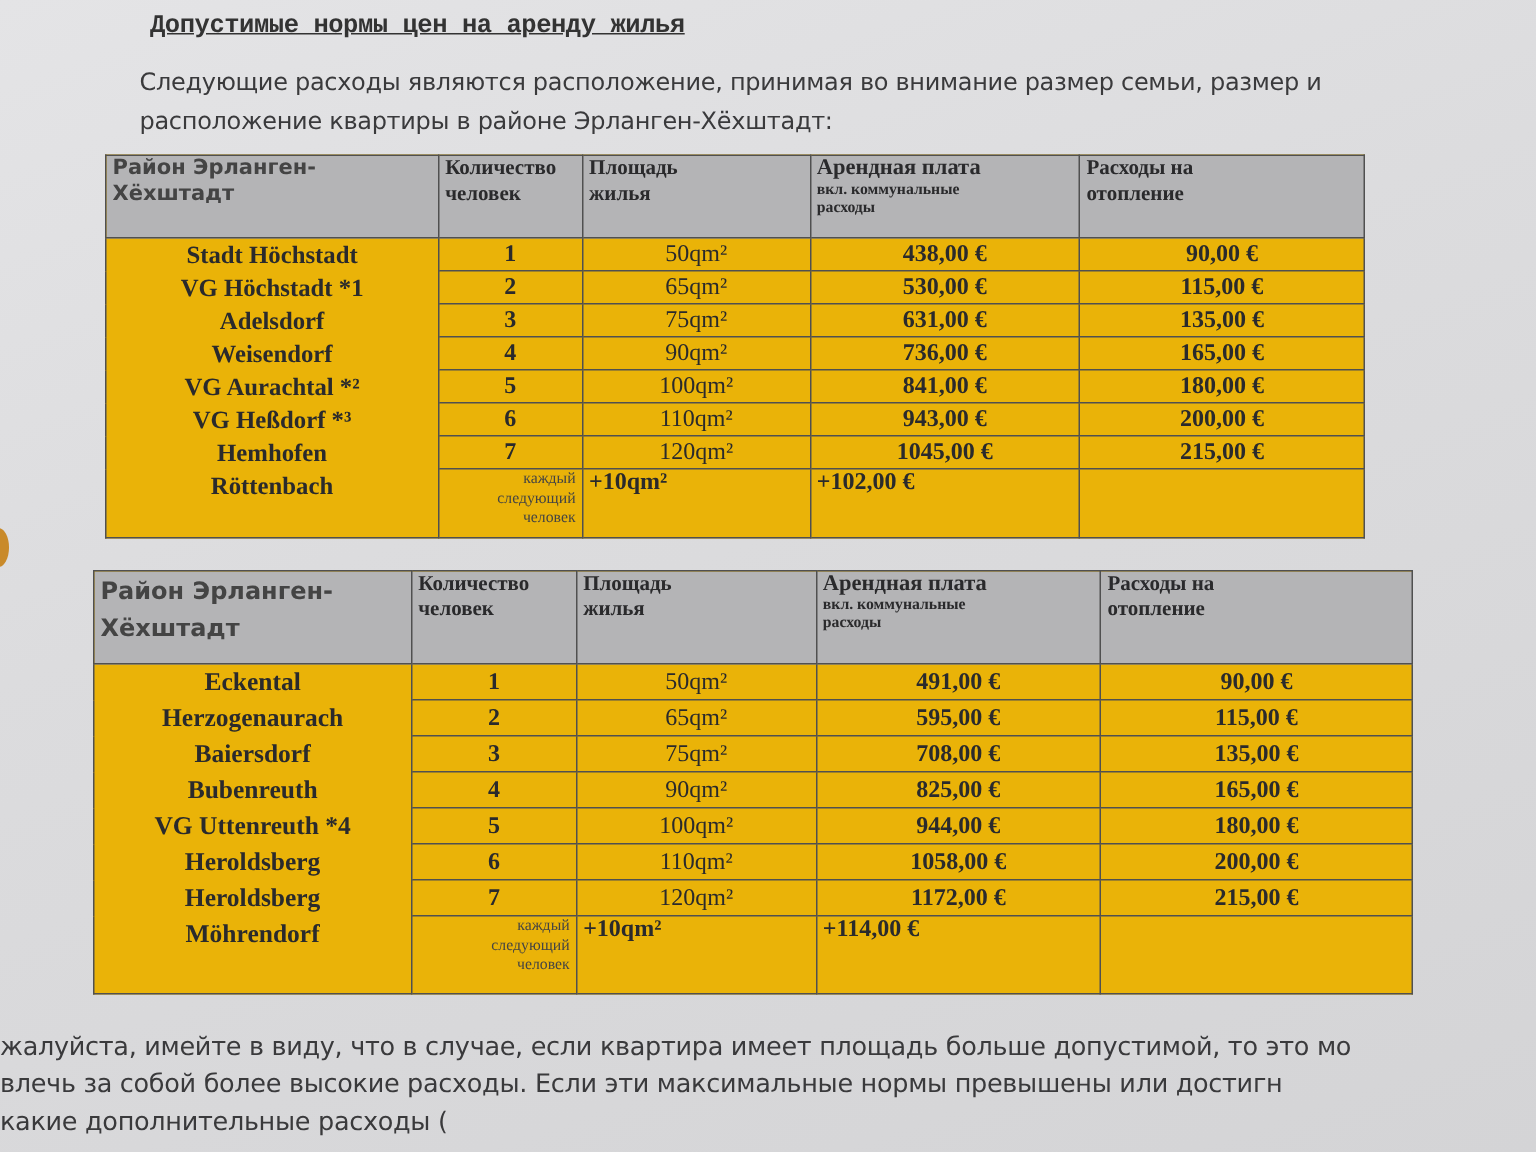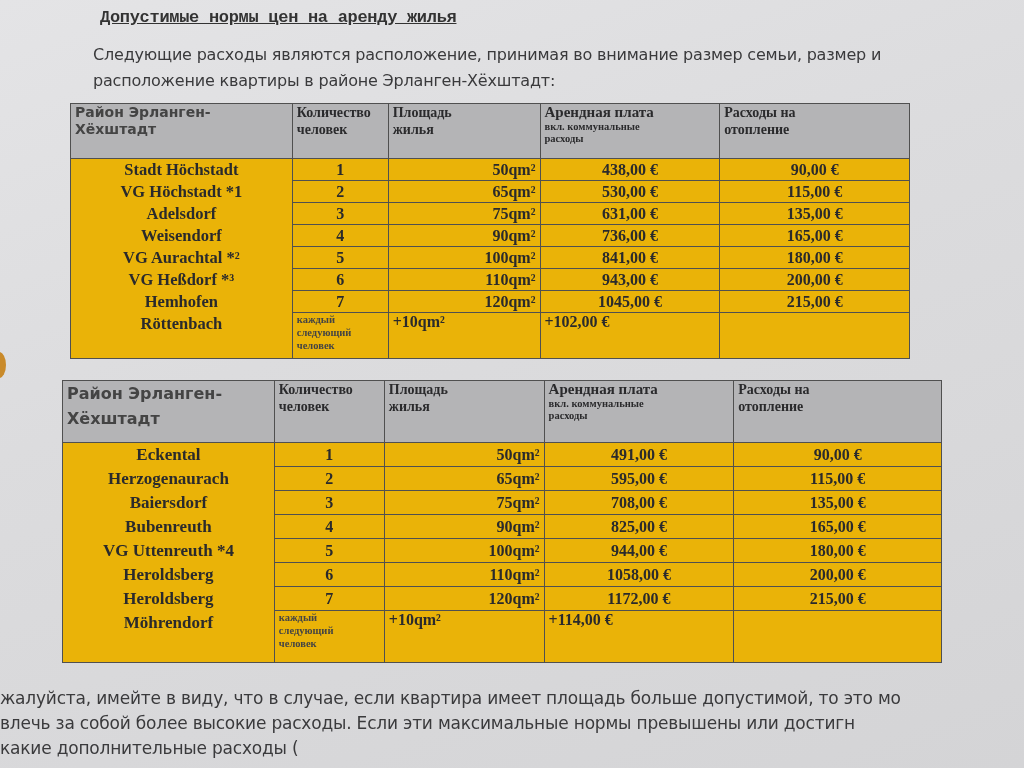--- a/index.html
+++ b/index.html
@@ -38,24 +38,24 @@
   th.area-h { text-align:center; font-size:14.5px; }
   th.rent-h .main { font-size:15px; }
   th.rent-h .sub { font-size:10.5px; line-height:12px; display:block; }
   th.heat-h { font-size:15px; line-height:20px; }
   td.towns {
     vertical-align:top; text-align:center; font-weight:bold;
     font-size:16.5px; line-height:22px; border-bottom:none; padding-top:2px;
   }
   td.towns div { white-space:nowrap; }
   td.num { text-align:center; font-weight:bold; font-size:16px; line-height:21px; }
-  td.area { text-align:right; font-weight:bold; font-size:16px; }
+  td.area { text-align:center; font-weight:normal; font-size:16px; }
   td.rentv { text-align:center; font-weight:bold; font-size:16px; padding-left:20px; }
   td.heatv { text-align:center; font-weight:bold; font-size:16px; padding-left:30px; }
-  td.each { font-size:10.5px; line-height:13px; font-weight:bold; text-align:left; vertical-align:top; color:#444; }
+  td.each { font-size:10.5px; line-height:13px; font-weight:normal; text-align:right; vertical-align:top; color:#444; }
   td.extra { vertical-align:top; text-align:left; font-weight:bold; font-size:16px; }
   .note {
     position:absolute; left:0px; top:686px; width:1100px;
     font-family:"DejaVu Sans", sans-serif; font-size:17px; line-height:25px; color:#3a3a3c;
     letter-spacing:-0.2px; white-space:nowrap;
   }
   .note p { margin:0; }
   .dot {
     position:absolute; left:-8px; top:352px; width:14px; height:26px;
     border-radius:50%; background:#c98a2a;

